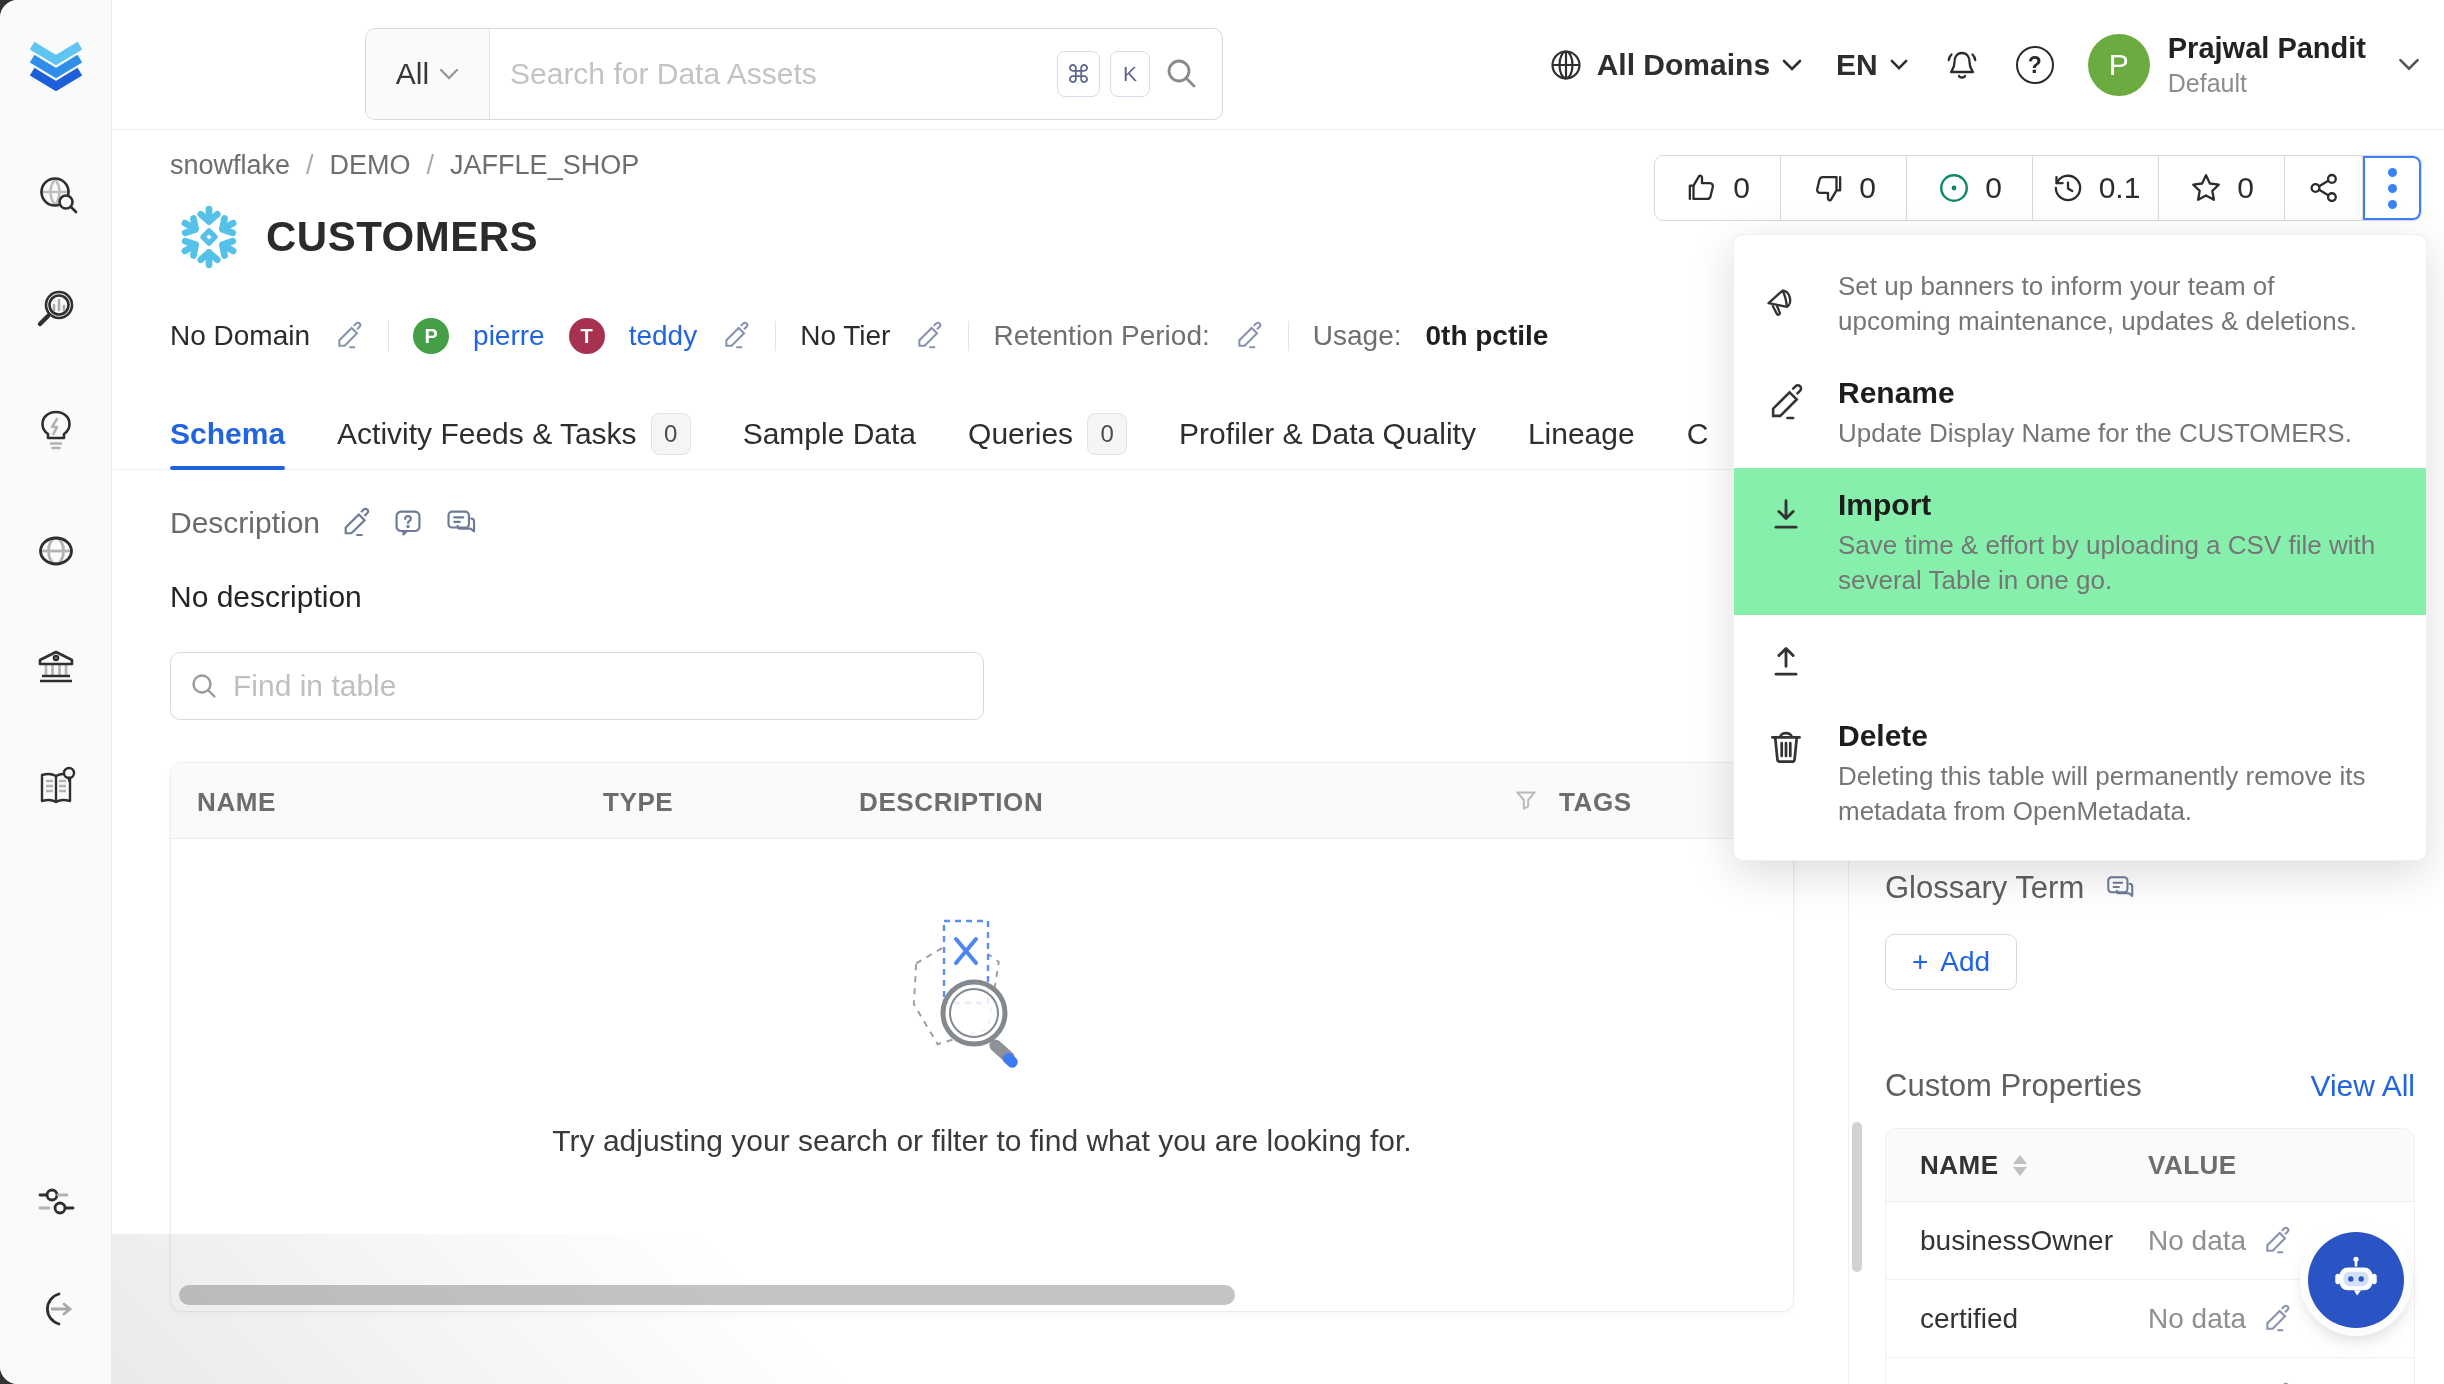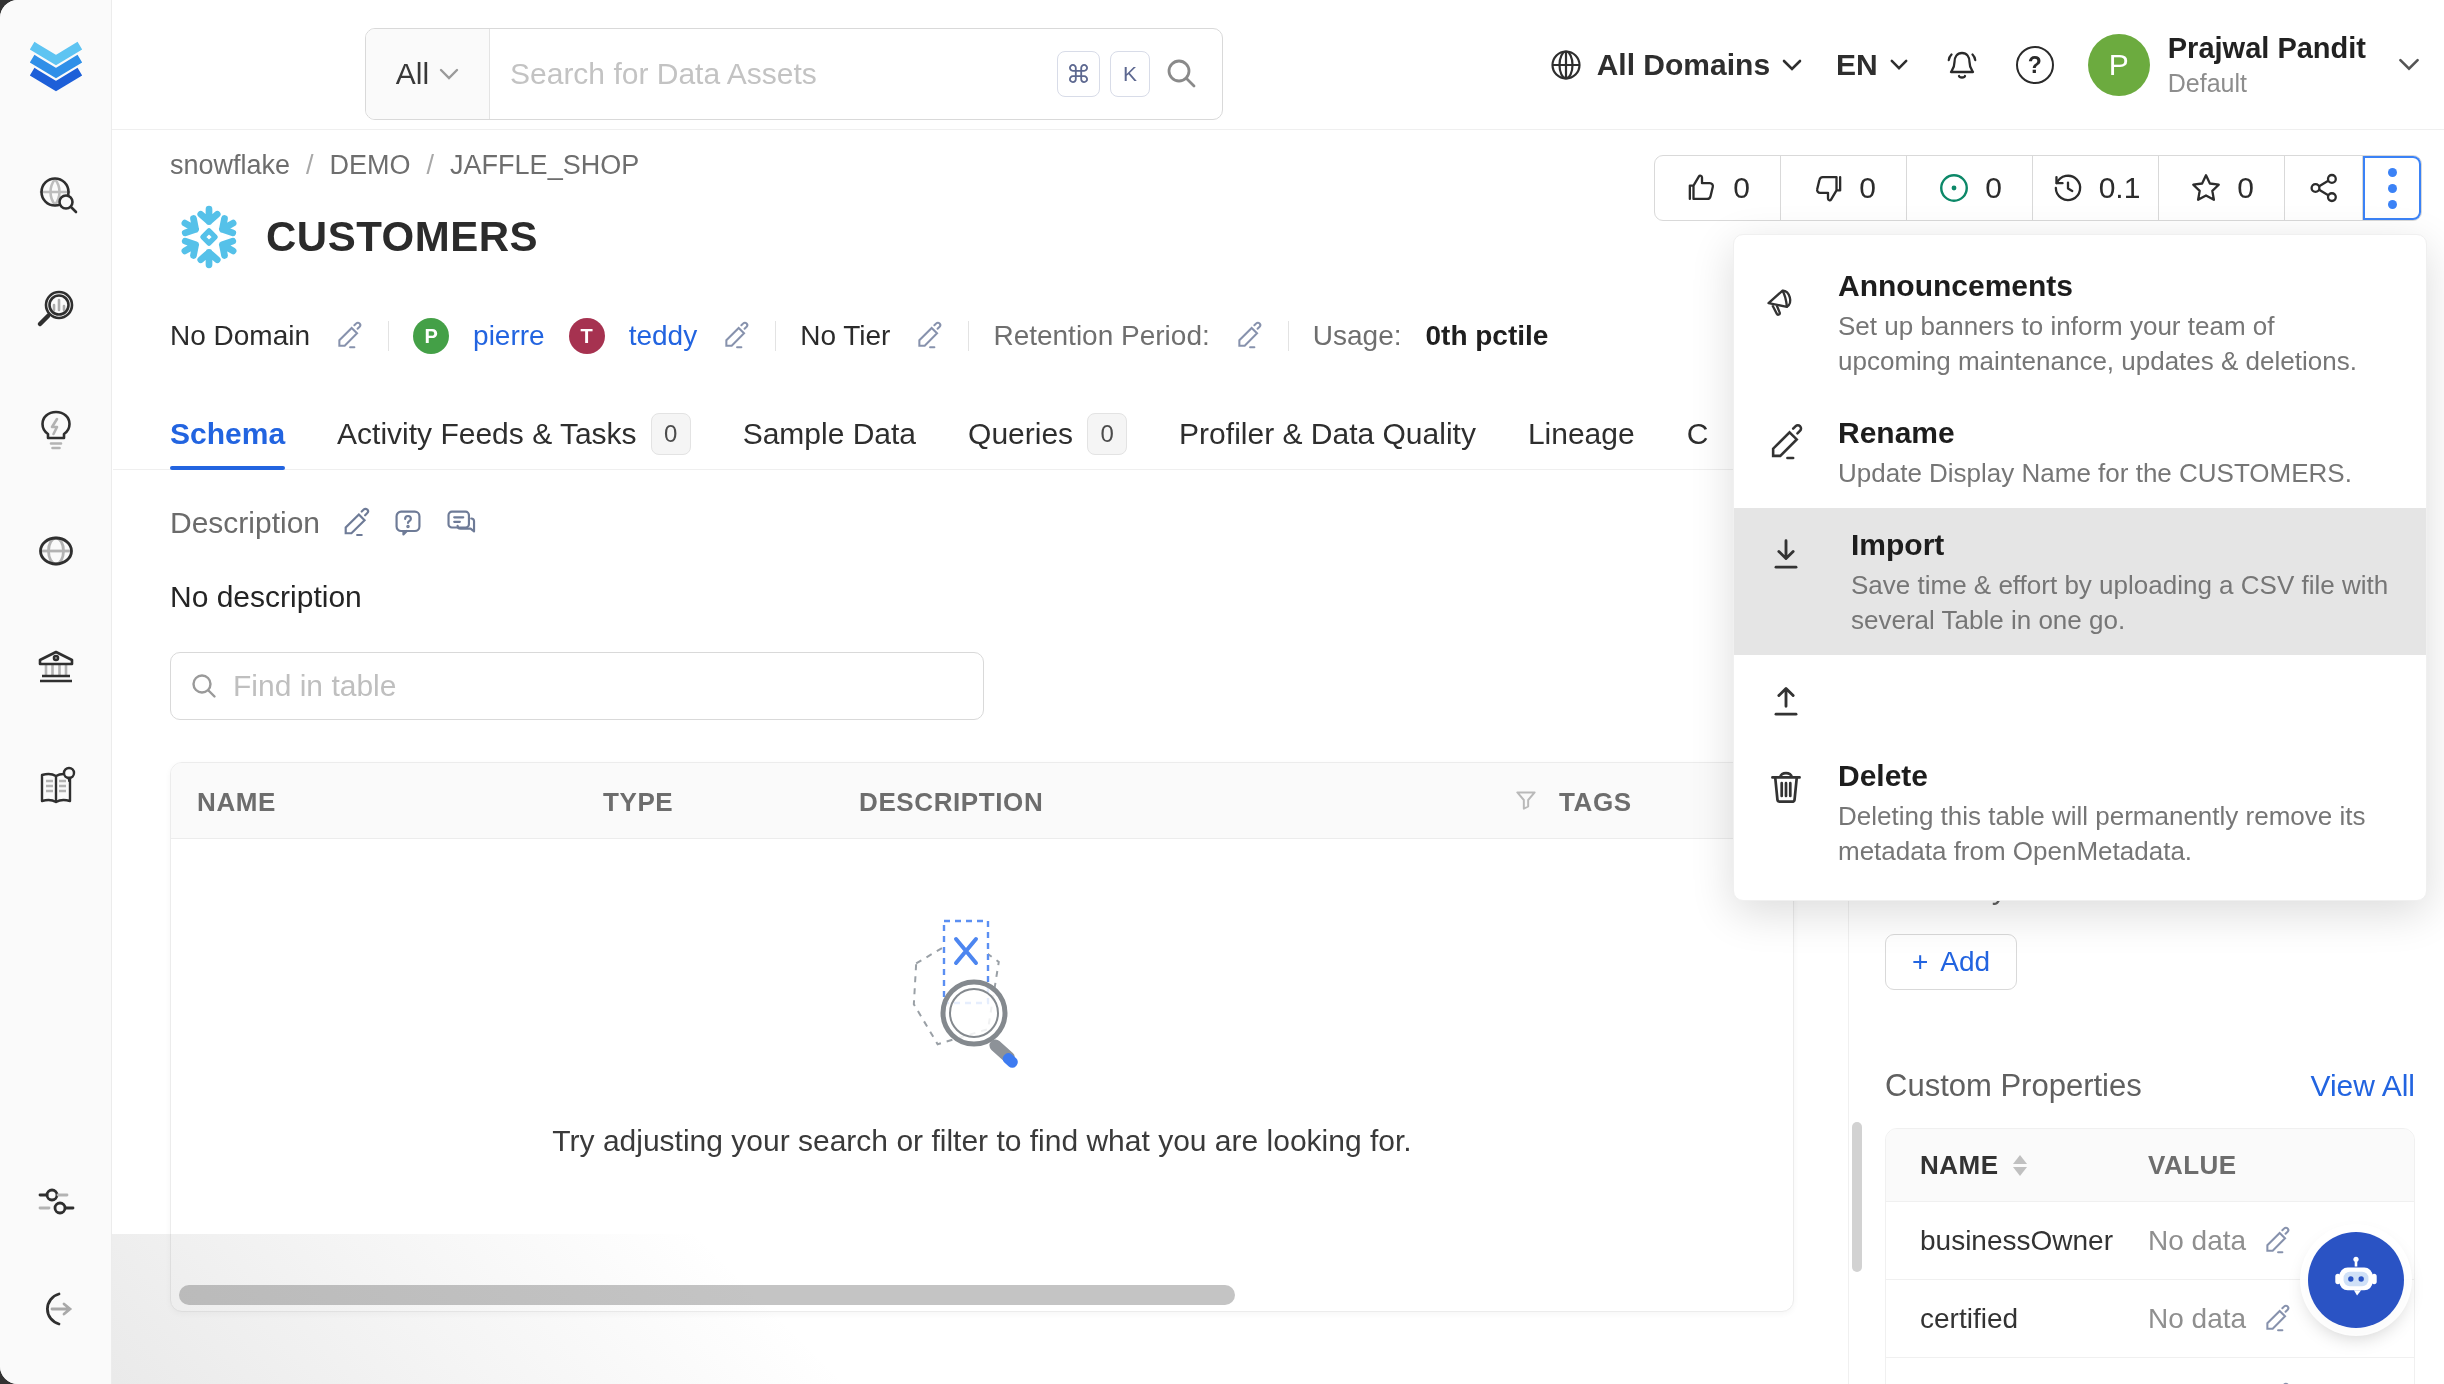--- a/index.html
+++ b/index.html
@@ -90,21 +90,21 @@
   .cp-c2 { flex:1; display:flex; align-items:center; gap:16px; color:#8f8f8f; }
   .sorter { display:inline-flex; flex-direction:column; gap:3px; margin-left:14px; }
   .sorter i { width:0; height:0; border-left:7px solid transparent; border-right:7px solid transparent; }
   .sorter .up { border-bottom:9px solid #c0c0c0; }
   .sorter .dn { border-top:9px solid #c0c0c0; }
   .vscroll { position:absolute; left:3px; top:652px; width:10px; height:150px; border-radius:5px; background:#d2d2d2; }
 
   
   .menu { position:absolute; left:1733px; top:234px; width:694px; background:#fff; border:1px solid #f0f0f0; border-radius:10px; box-shadow:0 12px 44px rgba(0,0,0,.14); padding:14px 0; z-index:20; }
   .mi { display:flex; padding:17px 26px 17px 0; cursor:pointer; }
-  .mi.hl { background:#e5e5e5;gap:13px; }
+  .mi.hl { background:#86efac; }
   .mi .ic { width:104px; display:flex; justify-content:center; padding-top:10px; flex:none; }
   .mi .tt { font-size:30px; font-weight:700; color:#1d1d1d; line-height:40px; }
   .mi .ds { font-size:26px; color:#767676; line-height:35px; margin-top:3px; max-width:548px; }
 
   
   .bot { position:absolute; left:2308px; top:1232px; width:96px; height:96px; border-radius:50%; background:#2a53c4; box-shadow:0 0 0 8px rgba(255,255,255,.9), 0 8px 20px rgba(0,0,0,.22); display:flex; align-items:center; justify-content:center; cursor:pointer; z-index:30; }
 
   .fade { position:absolute; left:0; bottom:0; width:1400px; height:150px; background:linear-gradient(45deg, rgba(120,120,120,.18), rgba(120,120,120,0) 55%); pointer-events:none; z-index:4; }
   svg { display:block; }
 </style>
@@ -523,21 +523,20 @@
   <div class="menu" data-interactable="false">
     <div class="mi" data-interactable="true">
       <span class="ic" data-interactable="false">
         <svg width="42" height="42" viewBox="0 0 40 40" fill="none" stroke="#333" stroke-width="2.2" stroke-linejoin="round" transform="rotate(-15 20 20)">
             <path d="M8 17 l16-8 c1 4 1 10 0 16 L8 17 Z"></path>
             <path d="M24 9 c3 1 5 4 5 8 s-2 7-5 8"></path>
             <path d="M11 20 l2 9 c.2 1.5 2.5 1.5 3 0 l-1-8"></path>
           </svg>
       </span>
       <span>
-        <span class="tt" style="display:block">Announcements</span>
         <span class="ds" style="display:block">Set up banners to inform your team of upcoming maintenance, updates &amp; deletions.</span>
       </span>
     </div>
     <div class="mi" data-interactable="true">
       <span class="ic" data-interactable="false">
         <svg width="40" height="40" viewBox="0 0 28 28" fill="none" stroke="#333" stroke-width="1.8" stroke-linecap="round">
             <path d="M16.5 6.5 l5 5 L10 23 H5 v-5 Z"></path>
             <path d="M19 4 l1.8-1.8 c.8-.8 2.2-.8 3 0 l.1 .1 c.8 .8 .8 2.2 0 3 L22 7.2"></path>
             <path d="M15 24.5 h4"></path>
           </svg>

